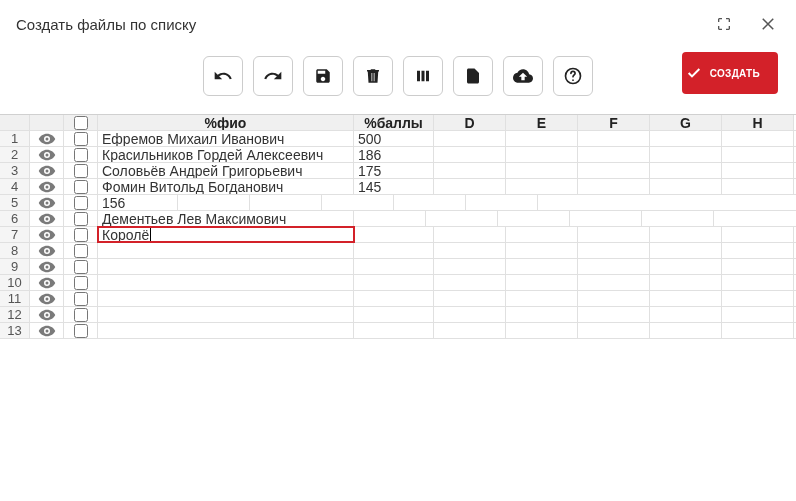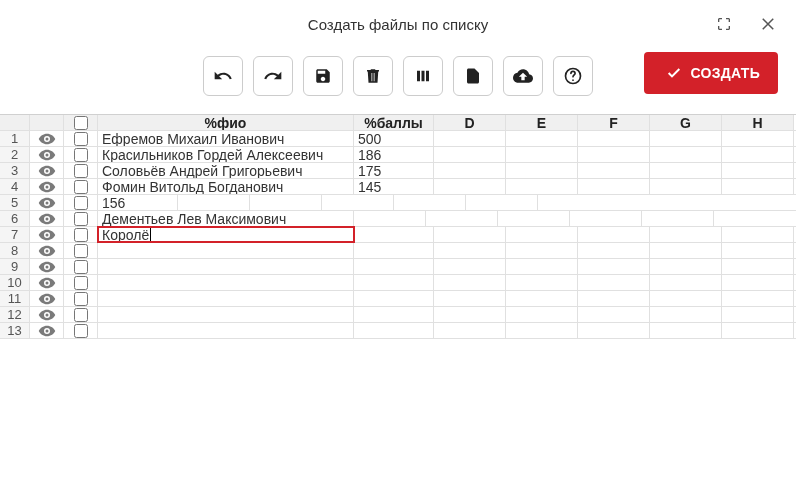--- a/index.html
+++ b/index.html
@@ -10,21 +10,20 @@
     color: #333;
     background: #fff;
     width: 796px;
     height: 501px;
     overflow: hidden;
     position: relative;
   }
   .header {
     display: flex;
     align-items: center;
-    justify-content: center;
     position: relative;
     height: 48px;
     padding: 0 16px;
   }
   .header-title {
     font-size: 15px;
     font-weight: 500;
     color: #333;
   }
   .header-actions {
@@ -72,25 +71,25 @@
   .tool-btn svg { display: block; }
   .create-btn {
     position: absolute;
     right: 18px;
     top: 4px;
     background: #d32129;
     color: #fff;
     border: none;
     border-radius: 4px;
     height: 42px;
-    padding: 0 18px 0 22px;
+    padding: 0 18px 0 4px;
     display: flex;
     align-items: center;
     gap: 8px;
-    font-size: 14px;
+    font-size: 10px;
     font-weight: 600;
     letter-spacing: .3px;
     cursor: pointer;
   }
   .grid {
     border-top: 1px solid #d0d0d0;
   }
   .row {
     display: flex;
     height: 16px;

